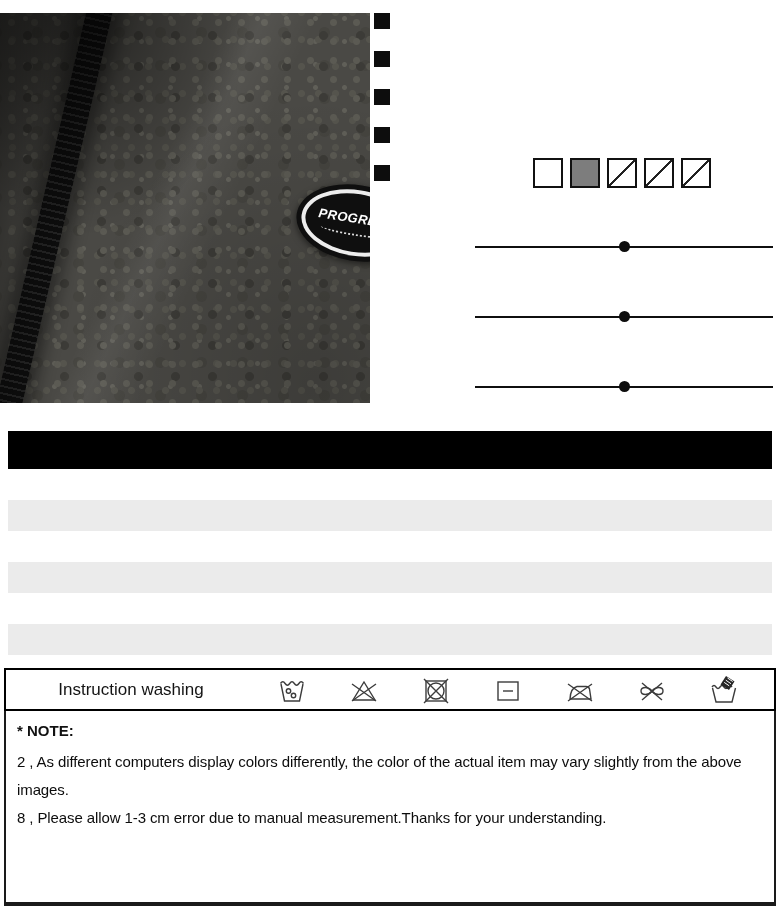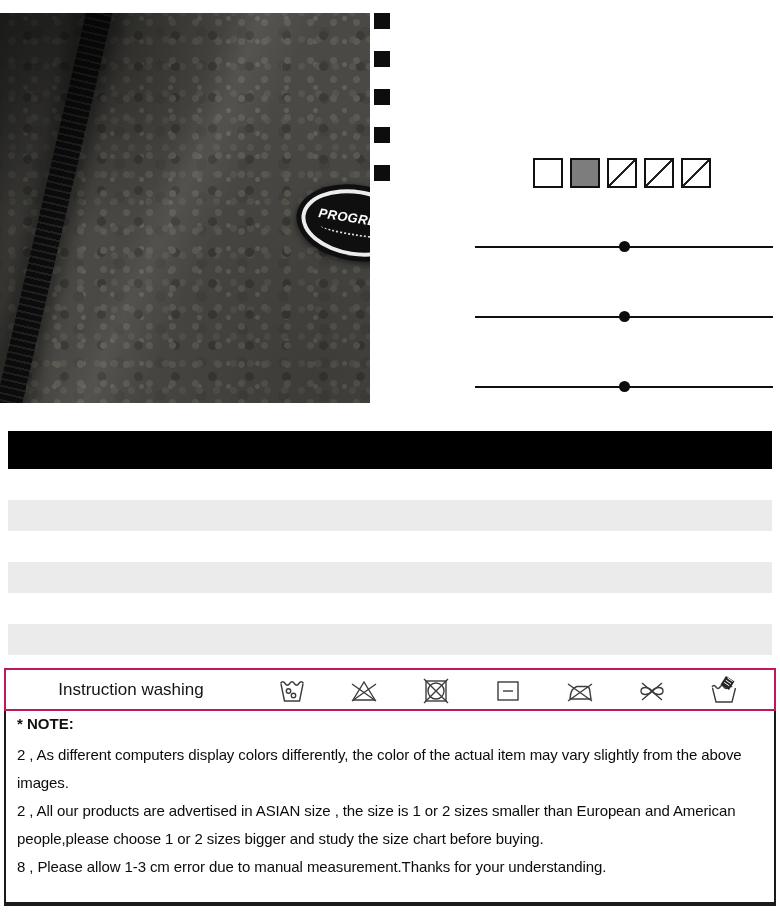--- a/index.html
+++ b/index.html
@@ -57,27 +57,27 @@
 
   
   .size-table{position:absolute;left:8px;top:431px;width:764px;font-size:15px;}
   .t-row{display:grid;grid-template-columns:20% 20% 19% 17.5% 23.5%;align-items:center;
     height:31px;text-align:center;color:#3c3c3c;}
   .t-row.head{height:38px;background:#000;color:#fff;font-weight:bold;}
   .t-row.alt{background:#ebebeb;}
 
   
   .wash-box{position:absolute;left:4px;top:668px;width:772px;height:43px;box-sizing:border-box;
-    border:2px solid #be185d;display:flex;align-items:center;}
+    border:2px solid #000000;display:flex;align-items:center;}
   .wash-label{width:250px;text-align:center;font-size:17px;color:#141414;}
   .wash-icons{flex:1;display:flex;justify-content:space-around;align-items:center;padding-right:14px;}
   .wash-icon{width:30px;height:30px;display:block;}
 
   .notes-box{position:absolute;left:4px;top:711px;width:772px;height:195px;box-sizing:border-box;
-    border:2px solid #1a1a1a;border-top:none;border-bottom-width:4px;padding:2px 11px;}
+    border:2px solid #1a1a1a;border-top:none;border-bottom-width:4px;padding:9px 11px;}
   .notes-title{font-size:15px;font-weight:bold;margin:2px 0 9px 0;}
   .notes-body{font-size:15px;line-height:28px;color:#0c0c0c;letter-spacing:-0.1px;}
 </style>
 </head>
 <body>
 
 <div class="page">
 
   <div class="photo">
     <div class="zipper"></div>
@@ -247,18 +247,17 @@
           <path d="M17 1 l8.5 5.5 -5.5 8.5 -8.5 -5.5 Z" fill="#262626" stroke="none"></path>
           <path d="M18.5 3 l5.2 3.5 M16.8 5.2 l5.2 3.5 M15.2 7.4 l5 3.4" stroke="#fff" stroke-width="1"></path>
         </svg>
       </div>
   </div>
 
   <div class="notes-box">
     <div class="notes-title">* NOTE:</div>
     <div class="notes-body">
         <div>2 , As different computers display colors differently, the color of the actual item may vary slightly from the above images.</div>
-        <div>2 , All our products are advertised in ASIAN size , the size is 1 or 2 sizes smaller than European and American people,please choose 1 or 2 sizes bigger and study the size chart before buying.</div>
         <div>8 , Please allow 1-3 cm error due to manual measurement.Thanks for your understanding.</div>
       </div>
   </div>
 
 </div>
 
 </body></html>

